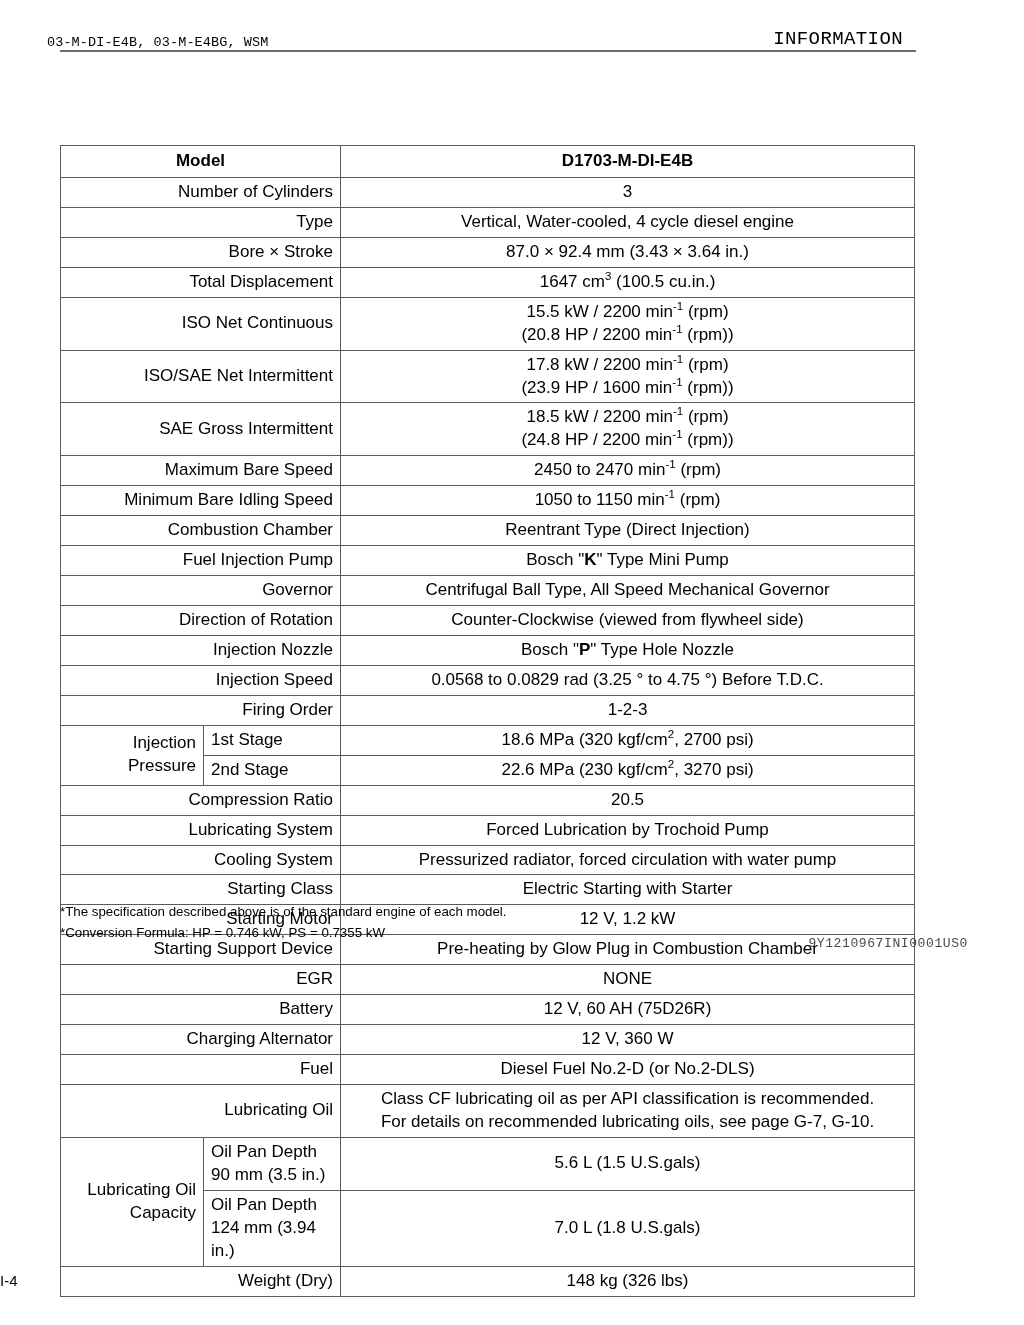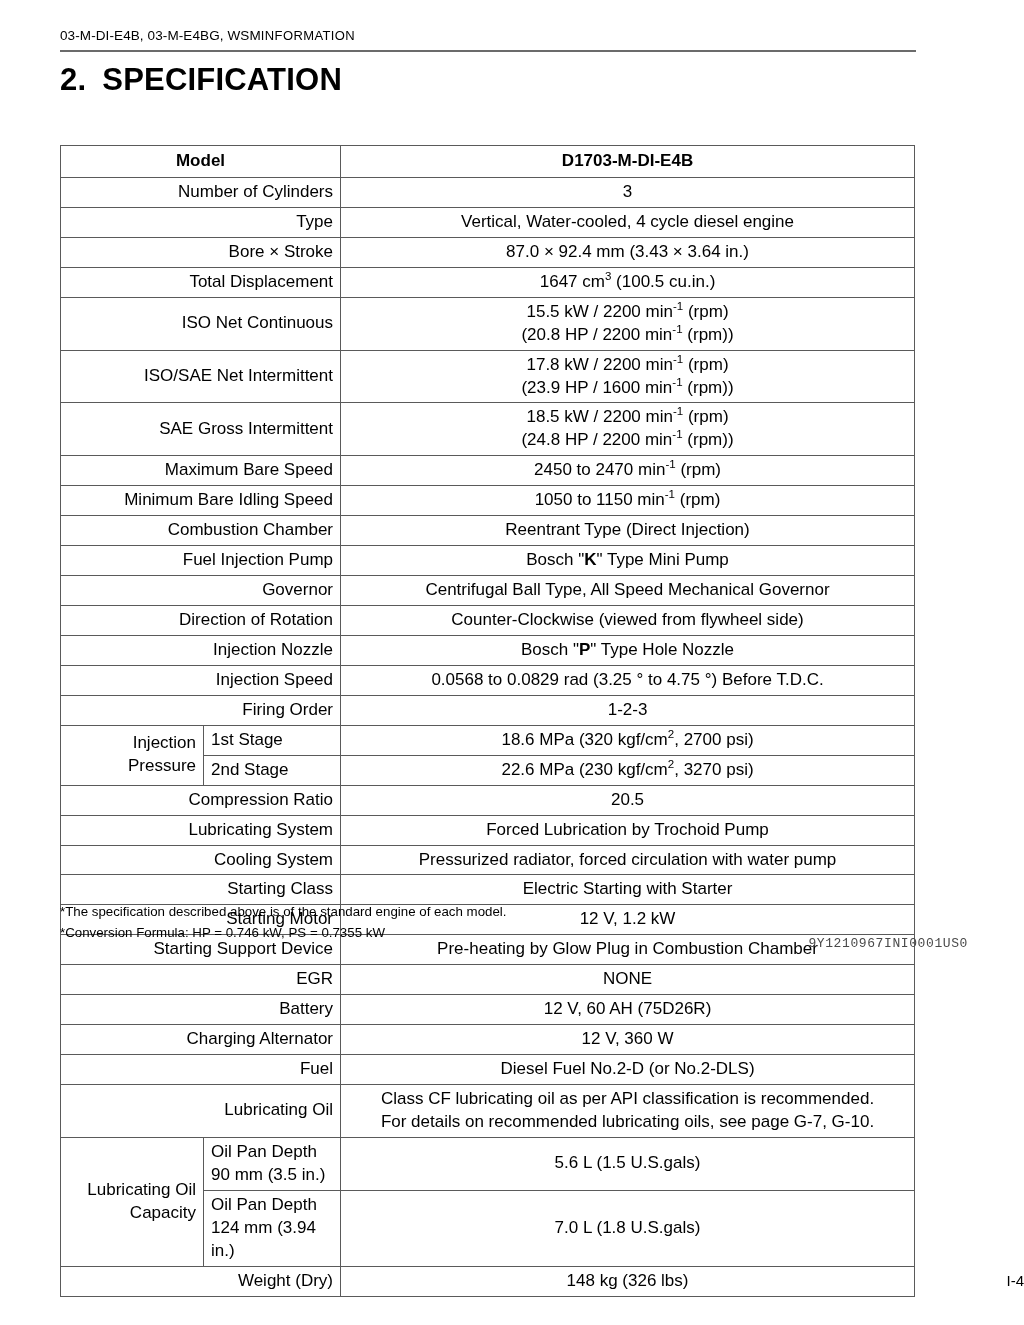--- a/index.html
+++ b/index.html
@@ -13,32 +13,34 @@
     height: 1325px;
     background: #ffffff;
     font-family: "Liberation Sans", sans-serif;
     color: #000000;
     box-sizing: border-box;
   }
 
   
   .doc-header {
     position: absolute;
-    left: 60px;
+    left: 47px;
     top: 28px;
     width: 856px;
     display: flex;
+    justify-content: space-between;
     align-items: flex-end;
+    font-family: Liberation Mono, monospace;
   }
   .doc-header .left {
     font-size: 13.5px;
     letter-spacing: 0.1px;
   }
   .doc-header .right {
-    font-size: 13px;
+    font-size: 19px;
     letter-spacing: 0.4px;
   }
   .header-rule {
     position: absolute;
     left: 60px;
     top: 50px;
     width: 856px;
     height: 2px;
     background: #6b6b6b;
   }
@@ -114,38 +116,35 @@
     color: #4a4a4a;
     letter-spacing: 0.6px;
   }
 
   
   .page-number {
     position: absolute;
     left: 0;
     right: 0;
     top: 1272px;
-    text-align: right;
+    text-align: left;
     font-size: 15px;
   }
 </style>
 </head>
 <body>
 
 <div class="page">
 
   <div class="doc-header">
     <div class="left">03-M-DI-E4B, 03-M-E4BG, WSM</div>
     <div class="right">INFORMATION</div>
   </div>
   <div class="header-rule"></div>
 
-  <div class="chapter-title">
-    <span class="num">2.</span><span>SPECIFICATION</span>
-  </div>
 
   <div class="spec-table-wrap">
     <table class="spec">
       <colgroup>
         <col style="width:143px">
         <col style="width:137px">
         <col style="width:574px">
       </colgroup>
       <tbody>
 

